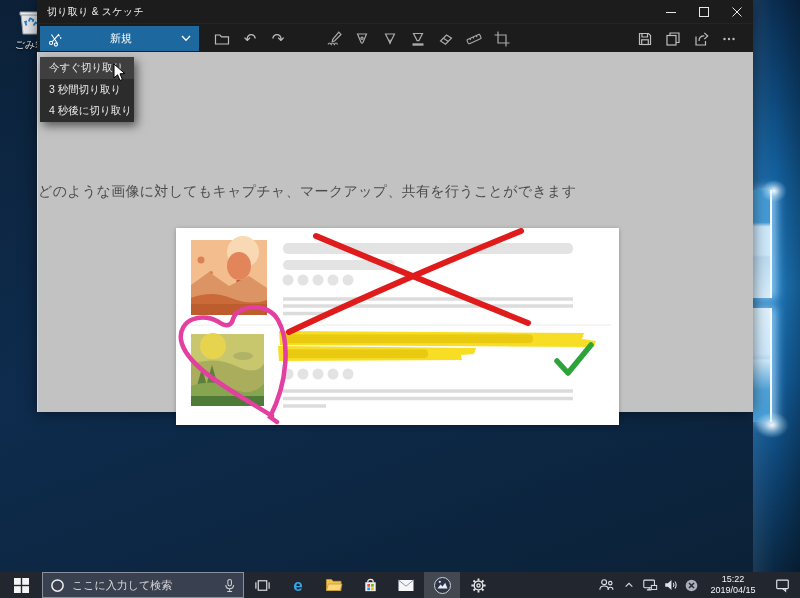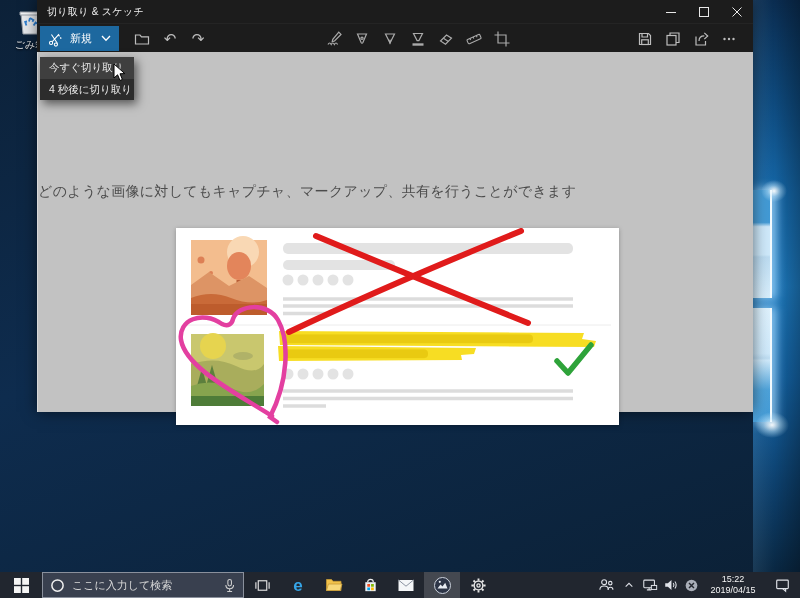--- a/index.html
+++ b/index.html
@@ -41,21 +41,21 @@
   
   .window { position:absolute; left:37px; top:0; width:716px; height:412px; z-index:2;
     background:#c2c2c2; box-shadow:0 0 14px rgba(0,0,0,.55); }
   .titlebar { height:23px; background:#1c1c1c; display:flex; align-items:center; }
   .titlebar .title { margin-left:10px; font-size:10px; color:#f0f0f0; letter-spacing:.3px; }
   .caption { margin-left:auto; display:flex; height:100%; }
   .cap-btn { width:33px; height:100%; display:flex; align-items:center; justify-content:center; }
   .toolbar { position:relative; height:29px; background:#1c1c1c; border-top:1px solid #242424; }
   .tb-left { position:absolute; left:3px; top:2px; height:25px; display:flex; align-items:center; }
   .new-btn { height:25px; background:#1d689f; color:#fff; display:flex; align-items:center;
-    padding:0 8px 0 7px; font-size:11px; }
+    padding:0 8px 0 7px; font-size:11px;gap:40px; }
   .new-btn .lbl { margin:0 9px 0 7px; }
   .tb-btn { width:28px; height:25px; display:flex; align-items:center; justify-content:center; }
   .tb-btn.first { margin-left:9px; }
   .glyph { font-size:15px; color:#bdbdbd; line-height:1; }
   .tb-center { position:absolute; left:283px; top:2px; display:flex; }
   .tb-right { position:absolute; right:10px; top:2px; display:flex; }
 
   .canvas { position:absolute; left:0; right:0; top:52px; bottom:0; background:#c2c2c2;
     border-left:1px solid #d8d8d8; }
   .canvas .heading { position:absolute; top:131px; width:100%; text-align:left;
@@ -331,20 +331,21 @@
 
       <path d="M381 133 L392 145 L415 117" stroke="#2ea33a" stroke-width="5.5" stroke-linecap="round" stroke-linejoin="round" fill="none"></path>
 
       <path d="M96 188 C60 165 10 140 5 112 C2 92 26 82 46 96 C52 99 56 96 57 91 C62 76 92 74 102 92 C114 113 112 154 94 189 L101 194" stroke="#e33fa0" stroke-width="4.5" stroke-linecap="round" fill="none"></path>
     </svg>
   </div>
 </div>
 
 <div class="dropdown">
   <div class="menu-item hl">今すぐ切り取り</div>
+  <div class="menu-item">3 秒間切り取り</div>
   <div class="menu-item">4 秒後に切り取り</div>
 </div>
 <svg class="cursor" width="13" height="19" viewBox="0 0 13 19">
   <path d="M1 1 L1 15 L4.6 11.8 L7 17.5 L9.4 16.4 L7 10.8 L11.8 10.6 Z" fill="#ffffff" stroke="#000" stroke-width="1"></path>
 </svg>
 
 <div class="taskbar">
   <div class="start">
     <svg width="15" height="15" viewBox="0 0 15 15">
       <g fill="#f5f5f5">

